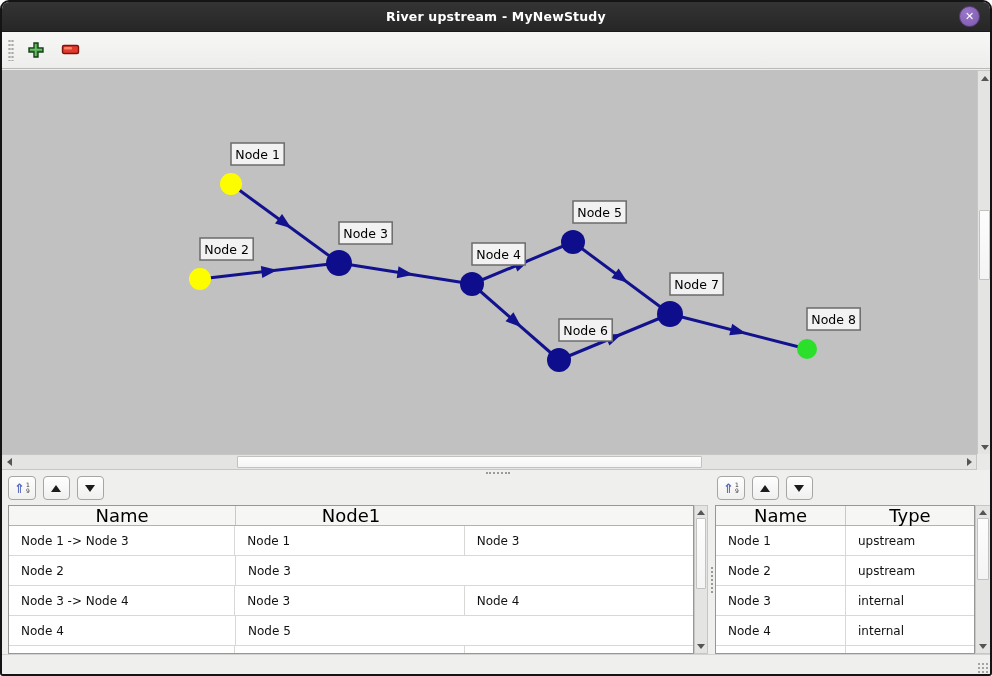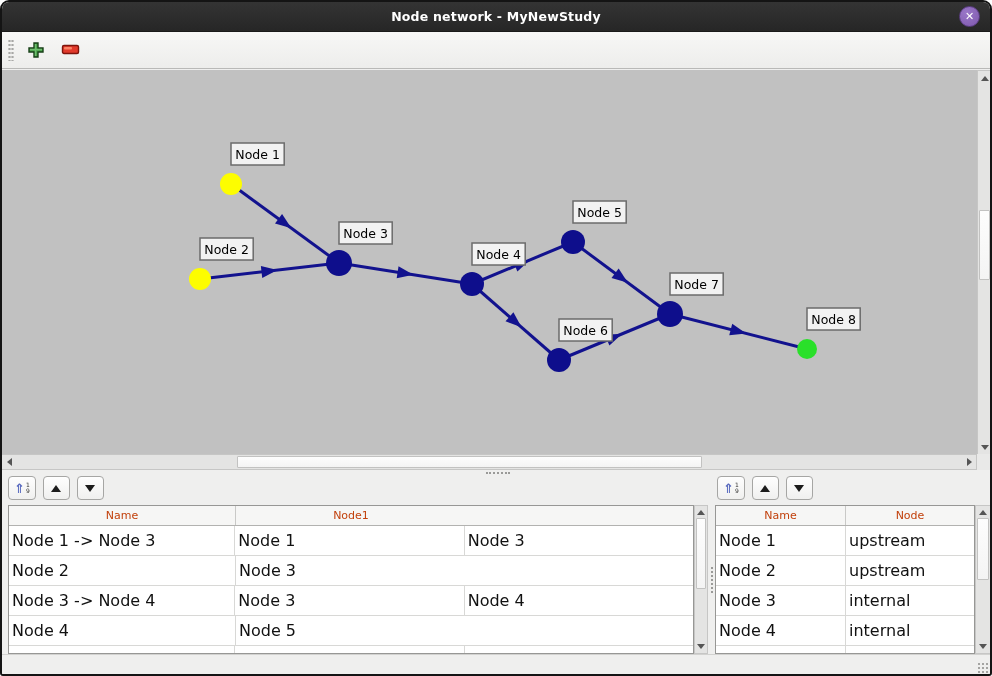--- a/index.html
+++ b/index.html
@@ -66,23 +66,23 @@
   .tri-up-sm   { border-left:5px solid transparent; border-right:5px solid transparent; border-bottom:7px solid #1c1c1c; }
   .tri-down-sm { border-left:5px solid transparent; border-right:5px solid transparent; border-top:7px solid #1c1c1c; }
 
   
   .tbl { position:absolute; top:503px; background:#fff; border:1px solid #979795; overflow:hidden; }
   .tbl-left  { left:6px;  width:686px; height:149px; }
   .tbl-right { left:713px; width:260px; height:149px; }
   .tr { display:flex; }
   .tr.head { background:#f6f6f5; border-bottom:1px solid #b2b2b0; height:20px; }
   .th { display:flex; align-items:center; justify-content:center; border-right:1px solid #c9c9c7;
-        font-size:11px; color:#c2410c; }
+        font-size:18px; color:#000000; }
   .th:last-child { border-right:none; }
-  .td { display:flex; align-items:center; padding-left:3px; border-right:1px solid #d8d8d6; font-size:16px; }
+  .td { display:flex; align-items:center; padding-left:12px; border-right:1px solid #d8d8d6; font-size:12px; }
   .td:last-child { border-right:none; }
   .tr.body { height:30px; border-bottom:1px solid #d8d8d6; background:#fff; }
   .tbl-left  .th:nth-child(1), .tbl-left .td:nth-child(1) { width:227px; }
   .tbl-left  .th:nth-child(2), .tbl-left .td:nth-child(2) { width:230px;text-align:center; }
   .tbl-left  .th:nth-child(3), .tbl-left .td:nth-child(3) { width:229px; }
   .tbl-right .th:nth-child(1), .tbl-right .td:nth-child(1) { width:131px; }
   .tbl-right .th:nth-child(2), .tbl-right .td:nth-child(2) { width:129px; }
 
   .vscroll-tbl { top:503px; width:14px; height:149px; }
   .vscroll-tbl-left { left:692px; } .vscroll-tbl-right { left:973px; width:16px; }
@@ -93,21 +93,21 @@
   .resize-grip { position:absolute; right:4px; bottom:3px; width:13px; height:13px;
                  background-image:radial-gradient(circle,#a4a4a2 1px,transparent 1.3px);
                  background-size:4px 4px; }
 </style>
 </head>
 <body>
 
 <div class="window">
 
   <div class="titlebar">
-    <span class="title-text">Node network - MyNewStudy</span>
+    <span class="title-text">River upstream - MyNewStudy</span>
     <div class="close-btn">
       <span class="close-x">✕</span>
     </div>
   </div>
 
   <div class="toolbar">
     <div class="tb-handle"></div>
     <div class="tb-btn">
       <svg width="18" height="18" viewBox="0 0 18 18">
         <path d="M7 2 h4 v5 h5 v4 h-5 v5 h-4 v-5 H2 V7 h5 z" fill="#4aa34a" stroke="#173f17" stroke-width="1.4"></path>
@@ -267,21 +267,21 @@
       </div>
   </div>
 
   <div class="splitter-v">
       <div class="dots"></div>
     </div>
 
   <div class="tbl tbl-right">
       <div class="tr head">
         <div class="th">Name</div>
-        <div class="th">Node</div>
+        <div class="th">Type</div>
       </div>
       <div class="tr body">
         <div class="td">Node 1</div>
         <div class="td">upstream</div>
       </div>
       <div class="tr body">
         <div class="td">Node 2</div>
         <div class="td">upstream</div>
       </div>
       <div class="tr body">

